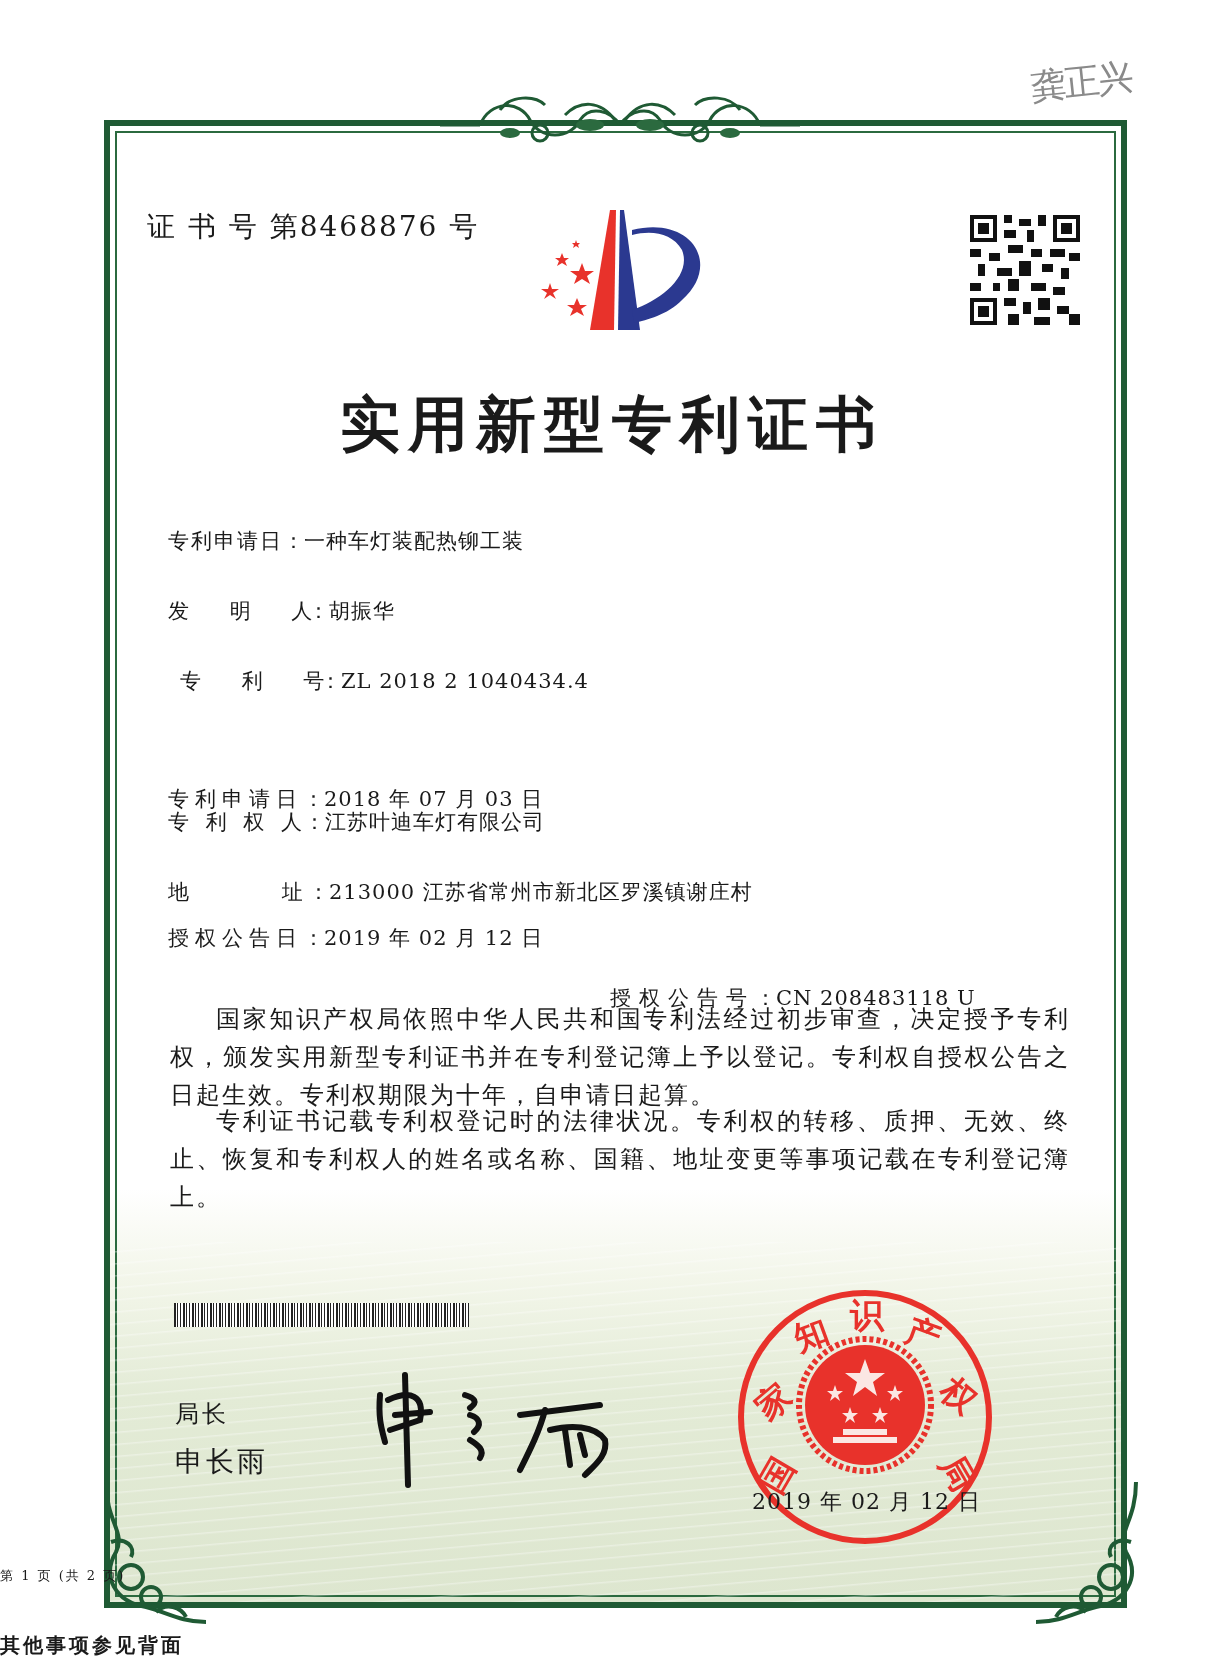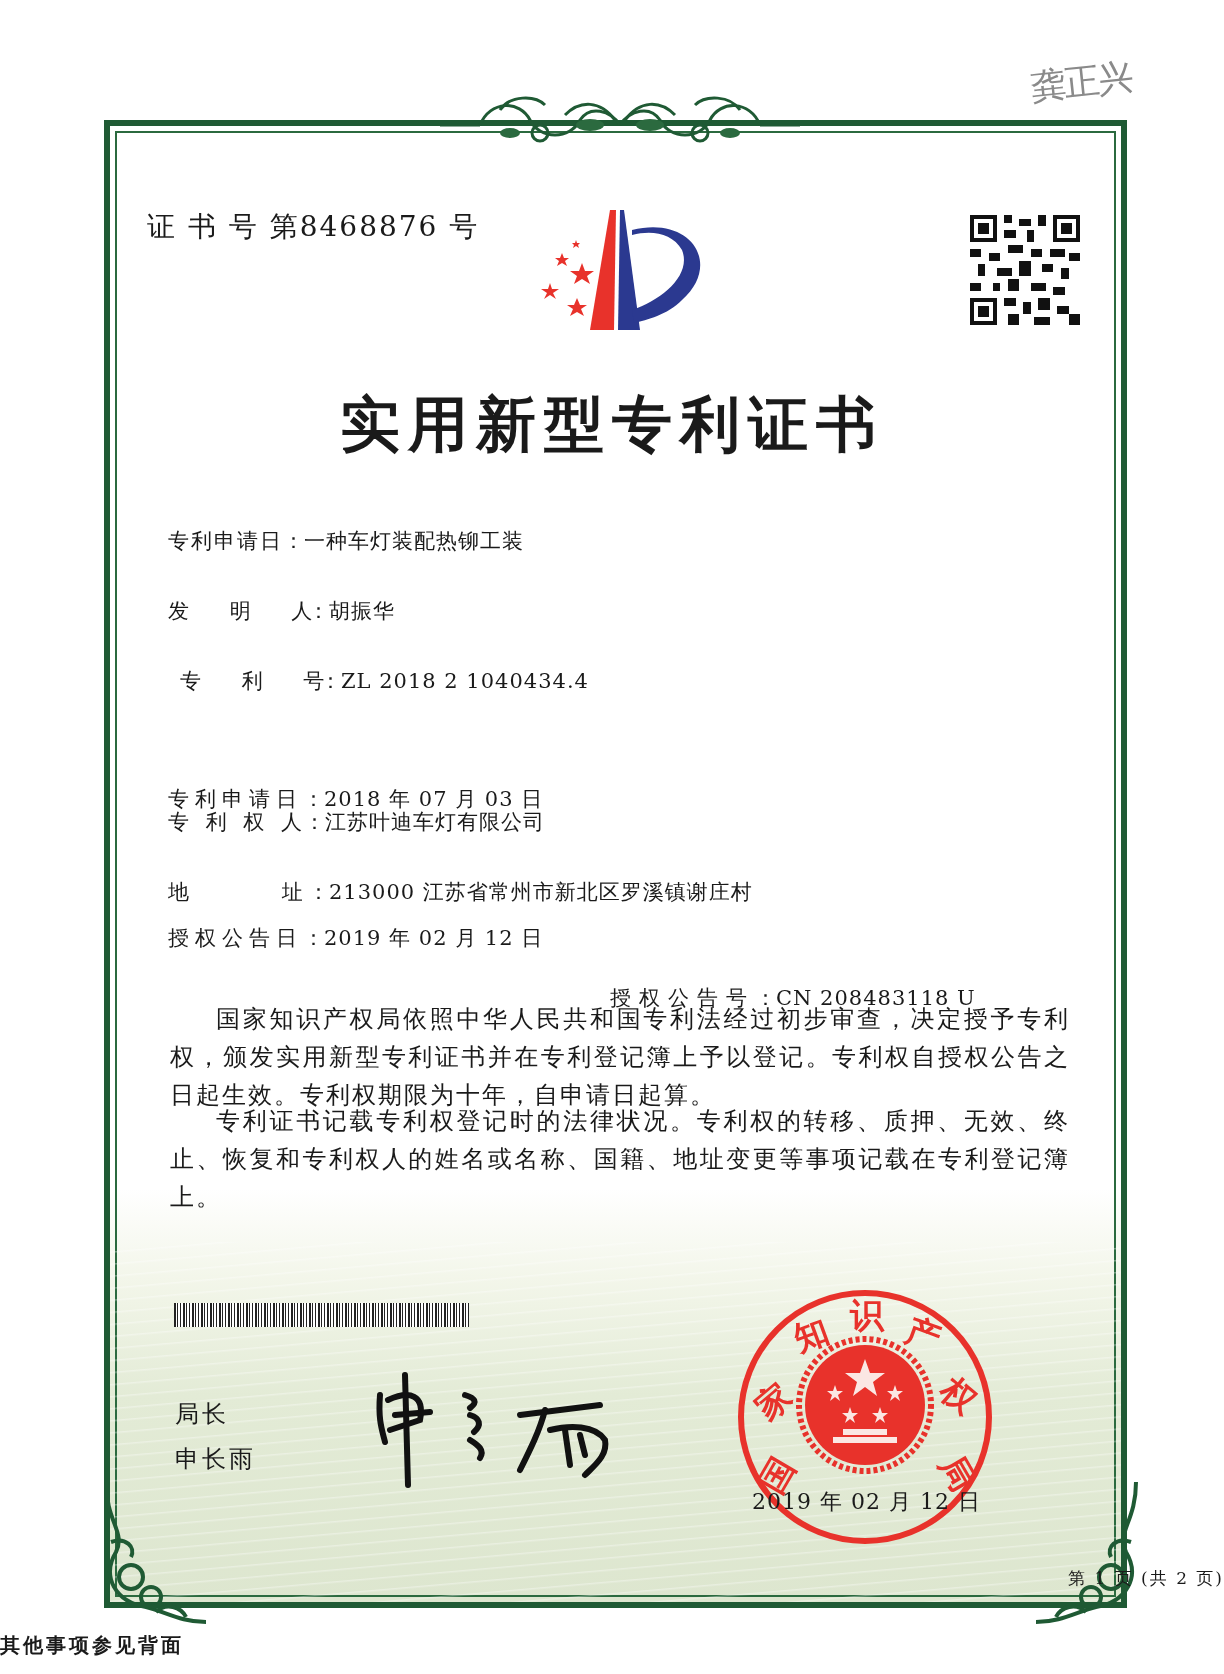--- a/index.html
+++ b/index.html
@@ -46,25 +46,25 @@
 
   .para {
     position:absolute; left:170px; width:900px; font-size:24px; line-height:38px;
     text-indent:46px; letter-spacing:2px; text-align:justify;
   }
   .barcode {
     position:absolute; left:174px; top:1303px; width:295px; height:24px;
     background:repeating-linear-gradient(90deg,#222 0 2px,#fff 2px 3px,#222 3px 4px,#fff 4px 6px,#222 6px 7px,#fff 7px 9px);
   }
   .director-title { position:absolute; left:175px; top:1398px; font-size:24px; font-family:Liberation Serif, serif; letter-spacing:3px; }
-  .director-name { position:absolute; left:175px; top:1443px; font-size:24px; font-family:"DejaVu Sans",sans-serif; letter-spacing:3px; }
+  .director-name { position:absolute; left:175px; top:1443px; font-size:28px; font-family:"DejaVu Sans",sans-serif; letter-spacing:3px; }
   .signature { position:absolute; left:370px; top:1370px; width:250px; height:120px; }
   .seal { position:absolute; left:735px; top:1287px; width:260px; height:260px; }
   .seal-date { position:absolute; left:752px; top:1487px; font-size:22px; color:#1a1a1a; letter-spacing:1px; }
-  .page-no { position:absolute; left:0; right:0; top:1567px; text-align:right; font-size:17px; letter-spacing:2px; }
+  .page-no { position:absolute; left:0; right:0; top:1567px; text-align:left; font-size:13px; letter-spacing:2px; }
   .footer-note { position:absolute; left:0; right:0; top:1632px; text-align:left; font-size:20px; letter-spacing:3px;font-weight:bold; }
 </style>
 </head>
 <body>
 
 <div class="handnote">龚正兴</div>
 
 <div class="frame">
   <div class="frame-inner"></div>
   <div class="waves"></div>

